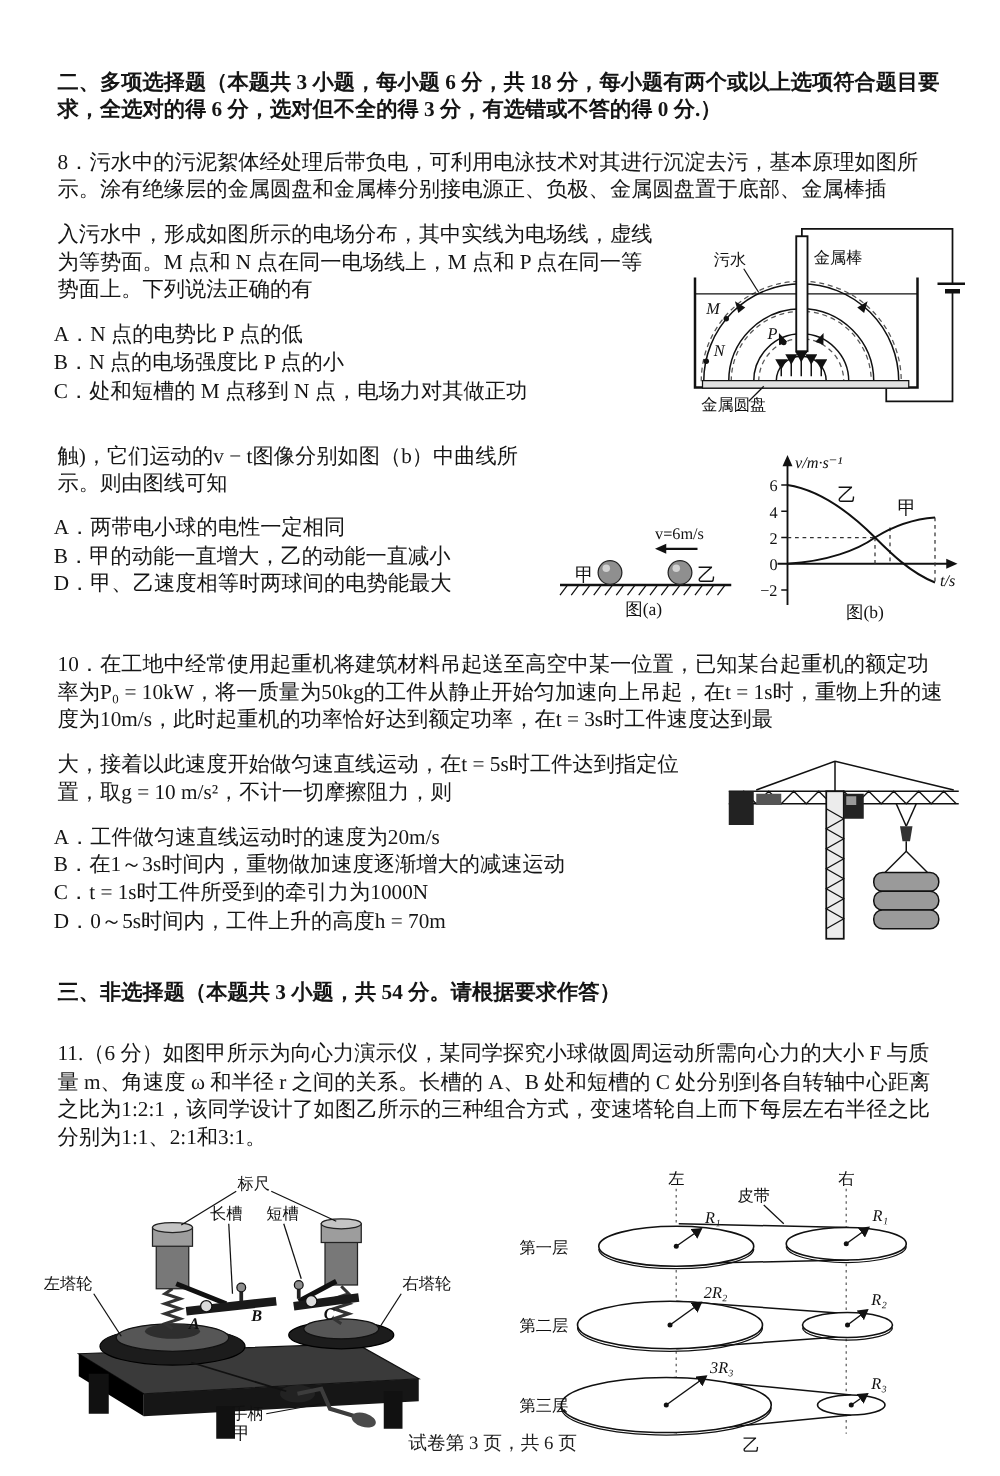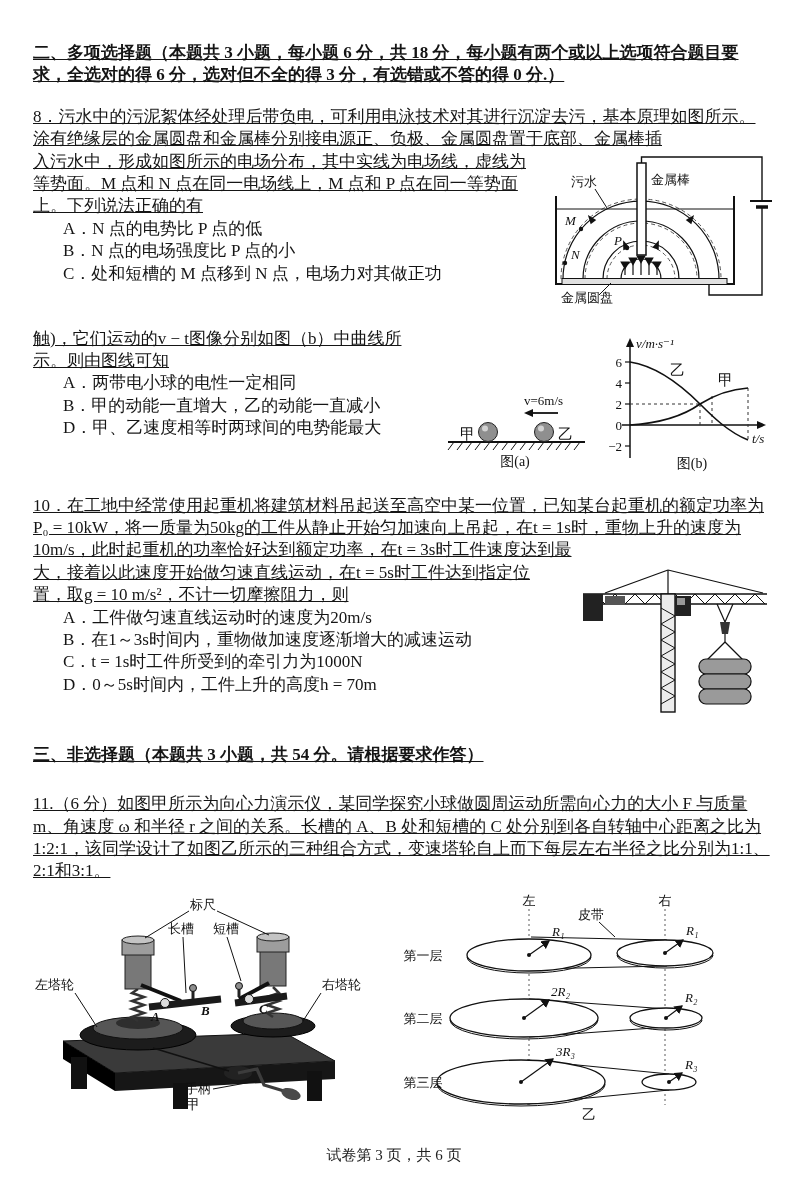--- a/index.html
+++ b/index.html
@@ -4,31 +4,31 @@
 <style>
   html,body{margin:0;padding:0;}
   body{
     width:800px;height:1181px;position:relative;overflow:hidden;
     background:#ffffff;color:#151515;
     font-family:"Liberation Serif","DejaVu Serif",serif;
     font-size:17px;line-height:22.4px;
   }
   .page{position:relative;width:800px;height:1181px;box-sizing:border-box;
     padding:42px 28px 0 33px;}
-  p{margin:0;text-decoration:underline;}
+  p{margin:13px;}
   .sec-heading{font-weight:bold;}
   .q{margin-top:19px;}
   .q::after{content:"";display:block;clear:both;}
-  .opts{margin-left:30px;}
+  .opts{margin-left:10px;}
   .opt{white-space:nowrap;}
   .fig-right{float:right;margin:2px 0 4px 10px;}
   .figrow{display:flex;align-items:flex-start;gap:2px;}
   .sec3{margin-top:26px;}
   .q11{margin-top:27px;}
-  .figs11{margin-top:10px;display:flex;align-items:flex-start;gap:16px;}
+  .figs11{margin-top:10px;display:flex;align-items:flex-start;gap:28px;}
   .footer{position:absolute;left:0;right:12px;top:1144px;text-align:center;font-size:15px;color:#222;}
   
   svg{display:block;}
   .fl{font-family:"Liberation Serif","DejaVu Serif",serif;font-size:13px;fill:#111;}
   .fl-var{font-family:"Liberation Serif","DejaVu Serif",serif;font-size:13px;font-style:italic;fill:#111;}
   .fl-big{font-family:"Liberation Serif","DejaVu Serif",serif;font-size:15px;fill:#111;}
   .fl-cap{font-family:"Liberation Serif","DejaVu Serif",serif;font-size:14px;fill:#111;}
   .ln{stroke:#111;fill:none;}
   .dash{stroke:#555;fill:none;stroke-dasharray:4 3;}
   .dash2{stroke:#333;fill:none;stroke-dasharray:3 3;}

